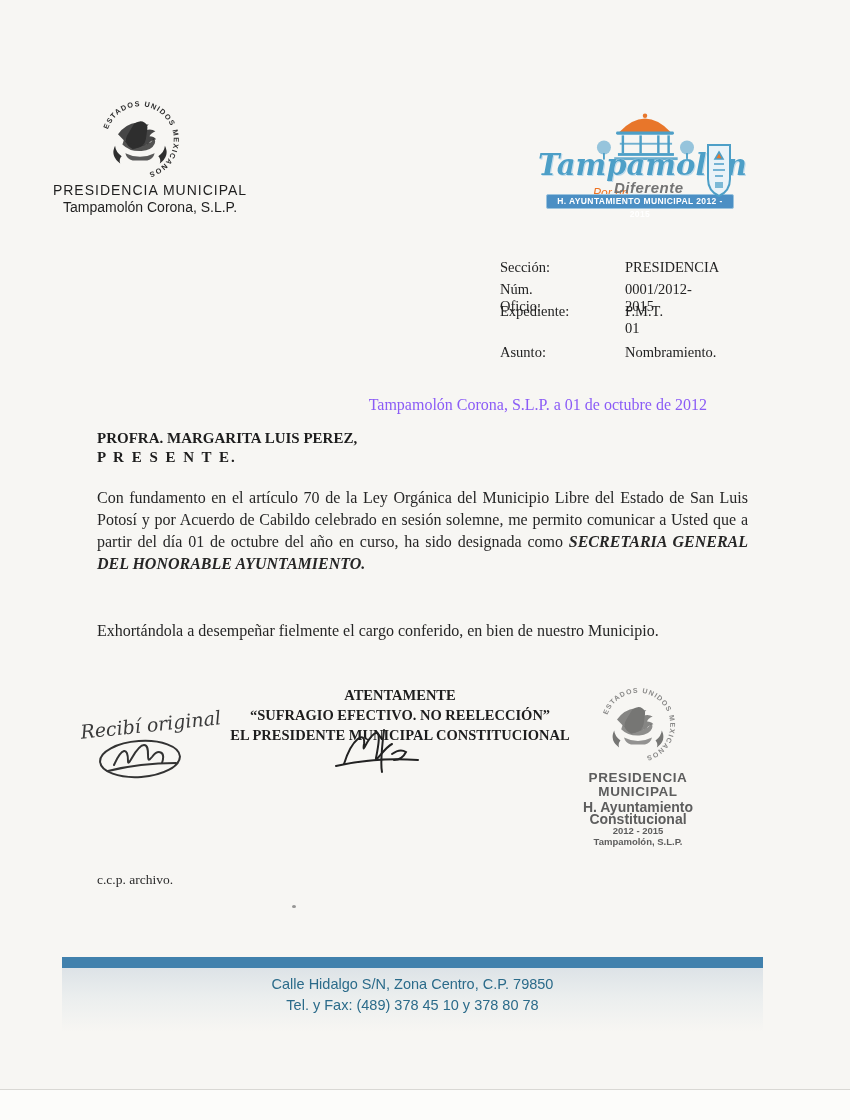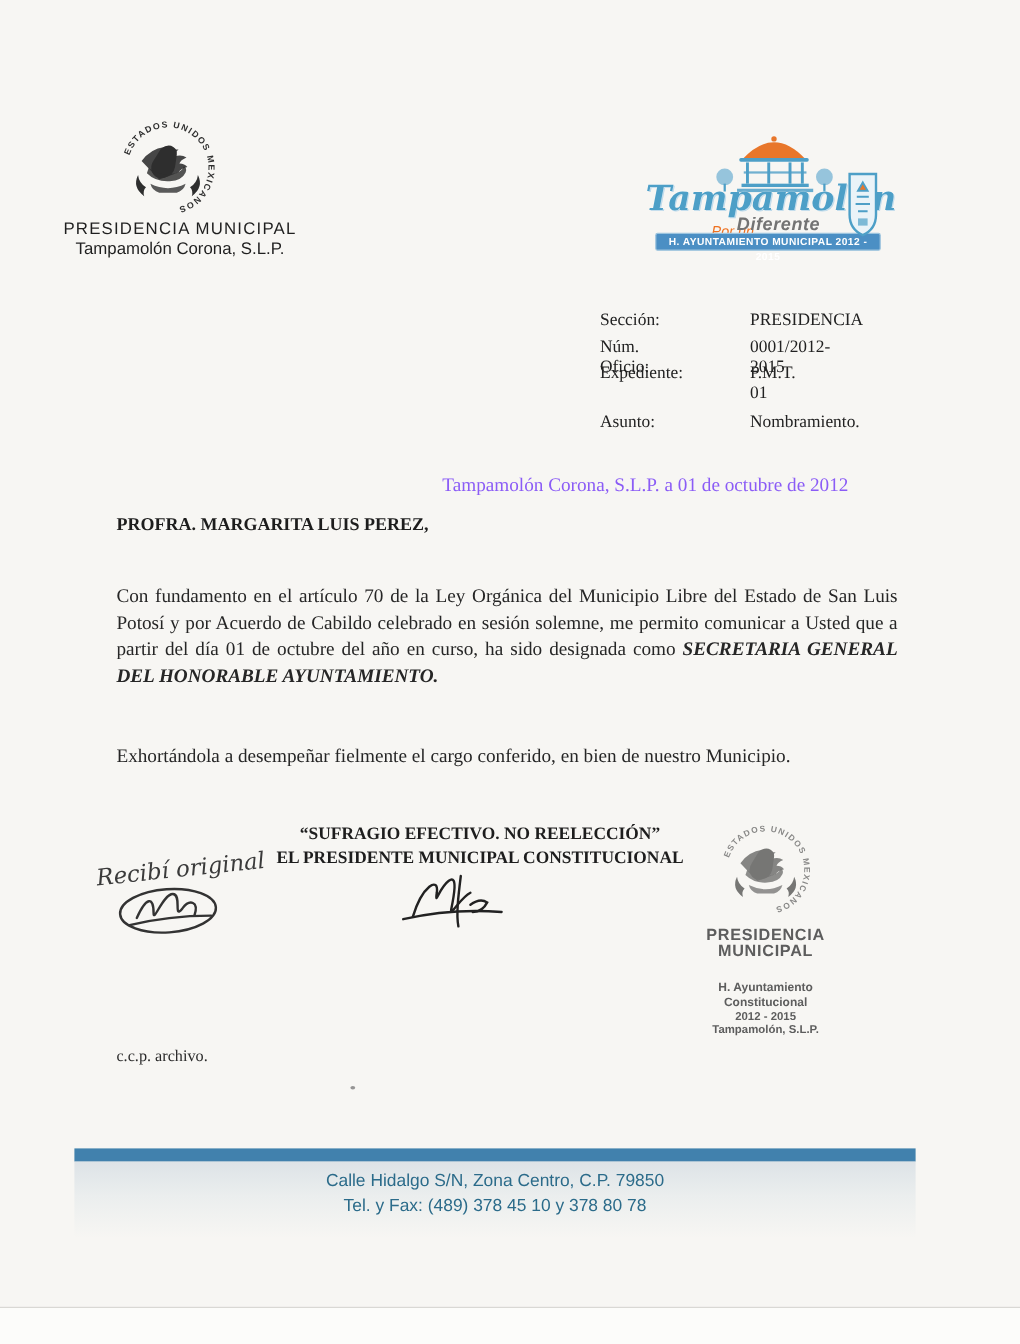--- a/index.html
+++ b/index.html
@@ -62,21 +62,21 @@
   
   .handnote{left:80px;top:712px;width:170px;font-family:"DejaVu Serif",serif;font-style:italic;
     font-size:19px;color:#3a3a3a;transform:rotate(-6deg);}
   .scribble{left:92px;top:733px;width:96px;height:52px;}
 
   
   .stamp{left:568px;top:683px;width:140px;text-align:center;color:#5d5d5d;
     font-family:"Liberation Sans",sans-serif;}
   .stamp .seal{width:84px;height:84px;margin:0 auto;opacity:.82;}
   .stamp .s1{font-weight:bold;font-size:13.5px;letter-spacing:.6px;line-height:14px;}
-  .stamp .s2{font-weight:bold;font-size:10px;line-height:12px;margin-top:18px;}
+  .stamp .s2{font-weight:bold;font-size:14px;line-height:12px;margin-top:2px;}
   .stamp .s3{font-weight:bold;font-size:9.5px;line-height:11px;}
 
   .motto{left:120px;top:831px;width:590px;text-align:center;font-weight:bold;font-style:italic;
     font-size:15px;color:#1f1f1f;}
 
   .cc{left:97px;top:872px;font-size:13.5px;color:#2a2a2a;}
   .dot{left:292px;top:905px;width:4px;height:3px;background:#6b6b6b;border-radius:50%;opacity:.7;}
 
   
   .footer-bar{left:62px;top:957px;width:701px;height:11px;background:#4181ad;}
@@ -162,27 +162,29 @@
   </div>
   <div class="abs ref-row" style="top:344px;">
     <span class="ref-label">Asunto:</span>
     <span class="ref-value">Nombramiento.</span>
   </div>
 
   <div class="abs dateline">Tampamolón Corona, S.L.P. a 01 de octubre de 2012</div>
 
   <div class="abs recipient">
     <div>PROFRA. MARGARITA LUIS PEREZ,</div>
+    <div class="pres">P R E S E N T E.</div>
   </div>
 
   <div class="abs para p1"><span>Con fundamento en el artículo 70 de la Ley Orgánica del Municipio Libre del Estado de San Luis Potosí y por Acuerdo de Cabildo celebrado en sesión solemne,  me permito comunicar a Usted que a partir del día 01 de octubre del año en curso, ha sido designada como </span><b><i>SECRETARIA GENERAL DEL HONORABLE AYUNTAMIENTO.</i></b></div>
 
   <div class="abs para p2">Exhortándola a desempeñar fielmente el cargo conferido, en bien de nuestro Municipio.</div>
 
   <div class="abs closing">
+    <div>ATENTAMENTE</div>
     <div>“SUFRAGIO EFECTIVO. NO REELECCIÓN”</div>
     <div>EL PRESIDENTE MUNICIPAL CONSTITUCIONAL</div>
   </div>
 
   <svg class="abs signature" viewBox="0 0 116 56">
     <g fill="none" stroke="#222" stroke-width="2" stroke-linecap="round">
       <path d="M22,40 C30,14 44,6 42,20 C40,32 44,16 52,10 C60,4 56,24 54,34 C53,40 62,24 70,20"></path>
       <path d="M14,42 C40,36 70,34 96,36"></path>
       <path d="M62,6 C60,22 58,38 60,48"></path>
       <path d="M70,30 q8,-6 14,-2 q-4,8 -12,8"></path>

